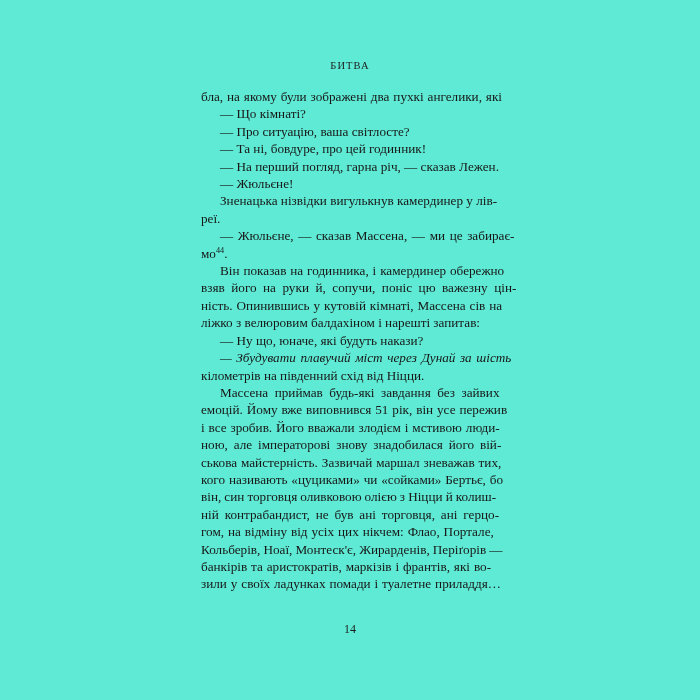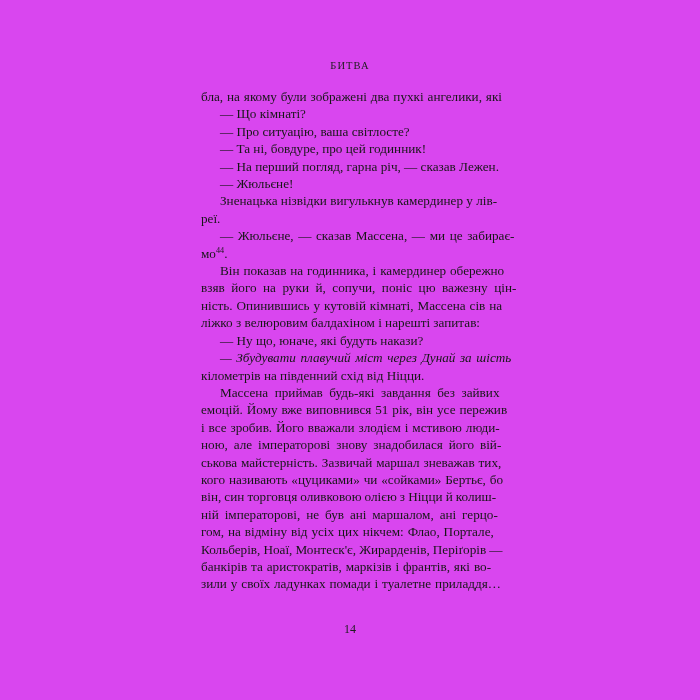--- a/index.html
+++ b/index.html
@@ -11,21 +11,21 @@
     width: 700px;
     height: 700px;
     overflow: hidden;
     font-family: "Liberation Serif", "DejaVu Serif", serif;
     color: #1a1a1a;
   }
   .page {
     position: relative;
     width: 700px;
     height: 700px;
-    background: #d946ef;
+    background: #5eead4;
   }
   .running-head {
     position: absolute;
     top: 60px;
     left: 0;
     width: 700px;
     text-align: center;
     font-size: 10.5px;
     letter-spacing: 1.1px;
     color: #1d1d1d;
@@ -106,21 +106,21 @@
     <div class="ln italic wide2" style="text-indent:19px;">— Збудувати плавучий міст через Дунай за шість</div>
     <div class="ln">кілометрів на південний схід від Ніцци.</div>
 
     <div class="ln wide3" style="text-indent:19px;">Массена приймав будь-які завдання без зайвих</div>
     <div class="ln wide4">емоцій. Йому вже виповнився 51 рік, він усе пережив</div>
     <div class="ln wide4">і все зробив. Його вважали злодієм і мстивою люди-</div>
     <div class="ln wide1">ною, але імператорові знову знадобилася його вій-</div>
     <div class="ln wide4">ськова майстерність. Зазвичай маршал зневажав тих,</div>
     <div class="ln wide4">кого називають «цуциками» чи «сойками» Бертьє, бо</div>
     <div class="ln tight">він, син торговця оливковою олією з Ніцци й колиш-</div>
-    <div class="ln wide1">ній імператорові, не був ані маршалом, ані герцо-</div>
+    <div class="ln wide1">ній контрабандист, не був ані торговця, ані герцо-</div>
     <div class="ln wide4">гом, на відміну від усіх цих нікчем: Флао, Портале,</div>
     <div class="ln tight">Кольберів, Ноаї, Монтеск'є, Жирарденів, Періґорів —</div>
     <div class="ln wide4">банкірів та аристократів, маркізів і франтів, які во-</div>
     <div class="ln wide4">зили у своїх ладунках помади і туалетне приладдя…</div>
 
   </div>
 
   <div class="folio">14</div>
 
 </div>

